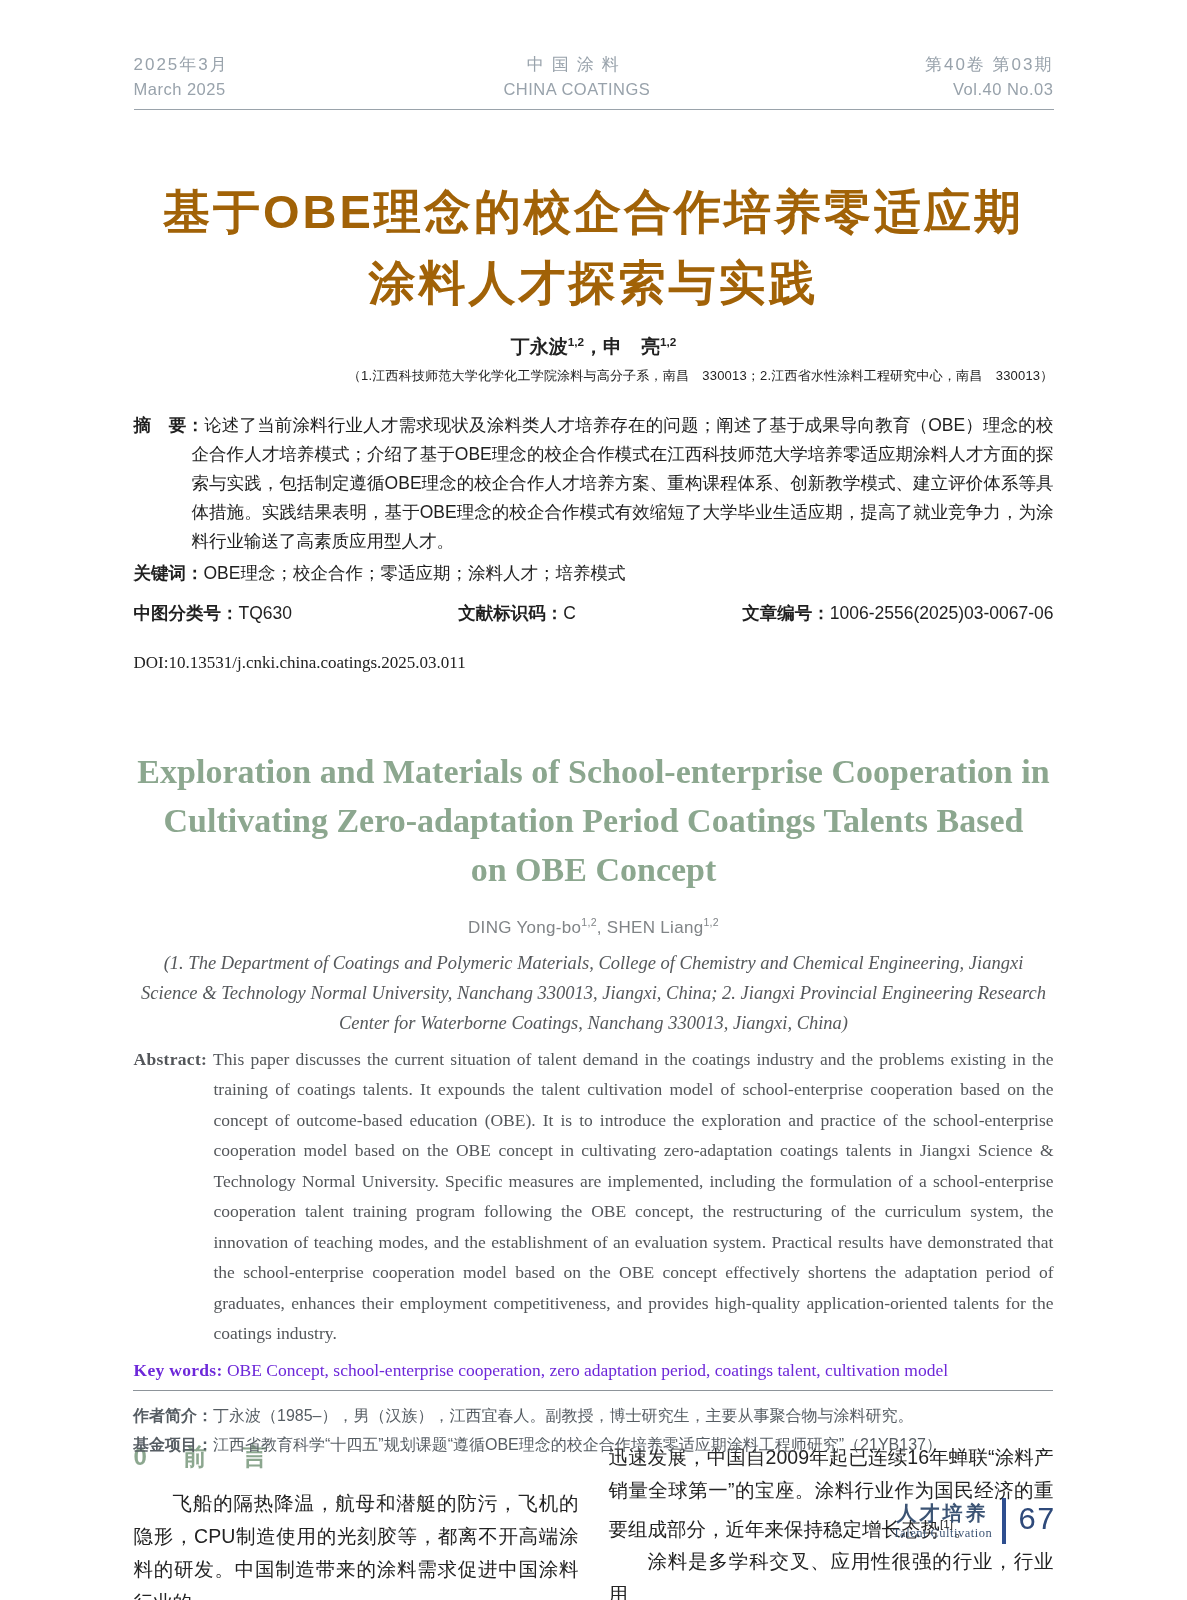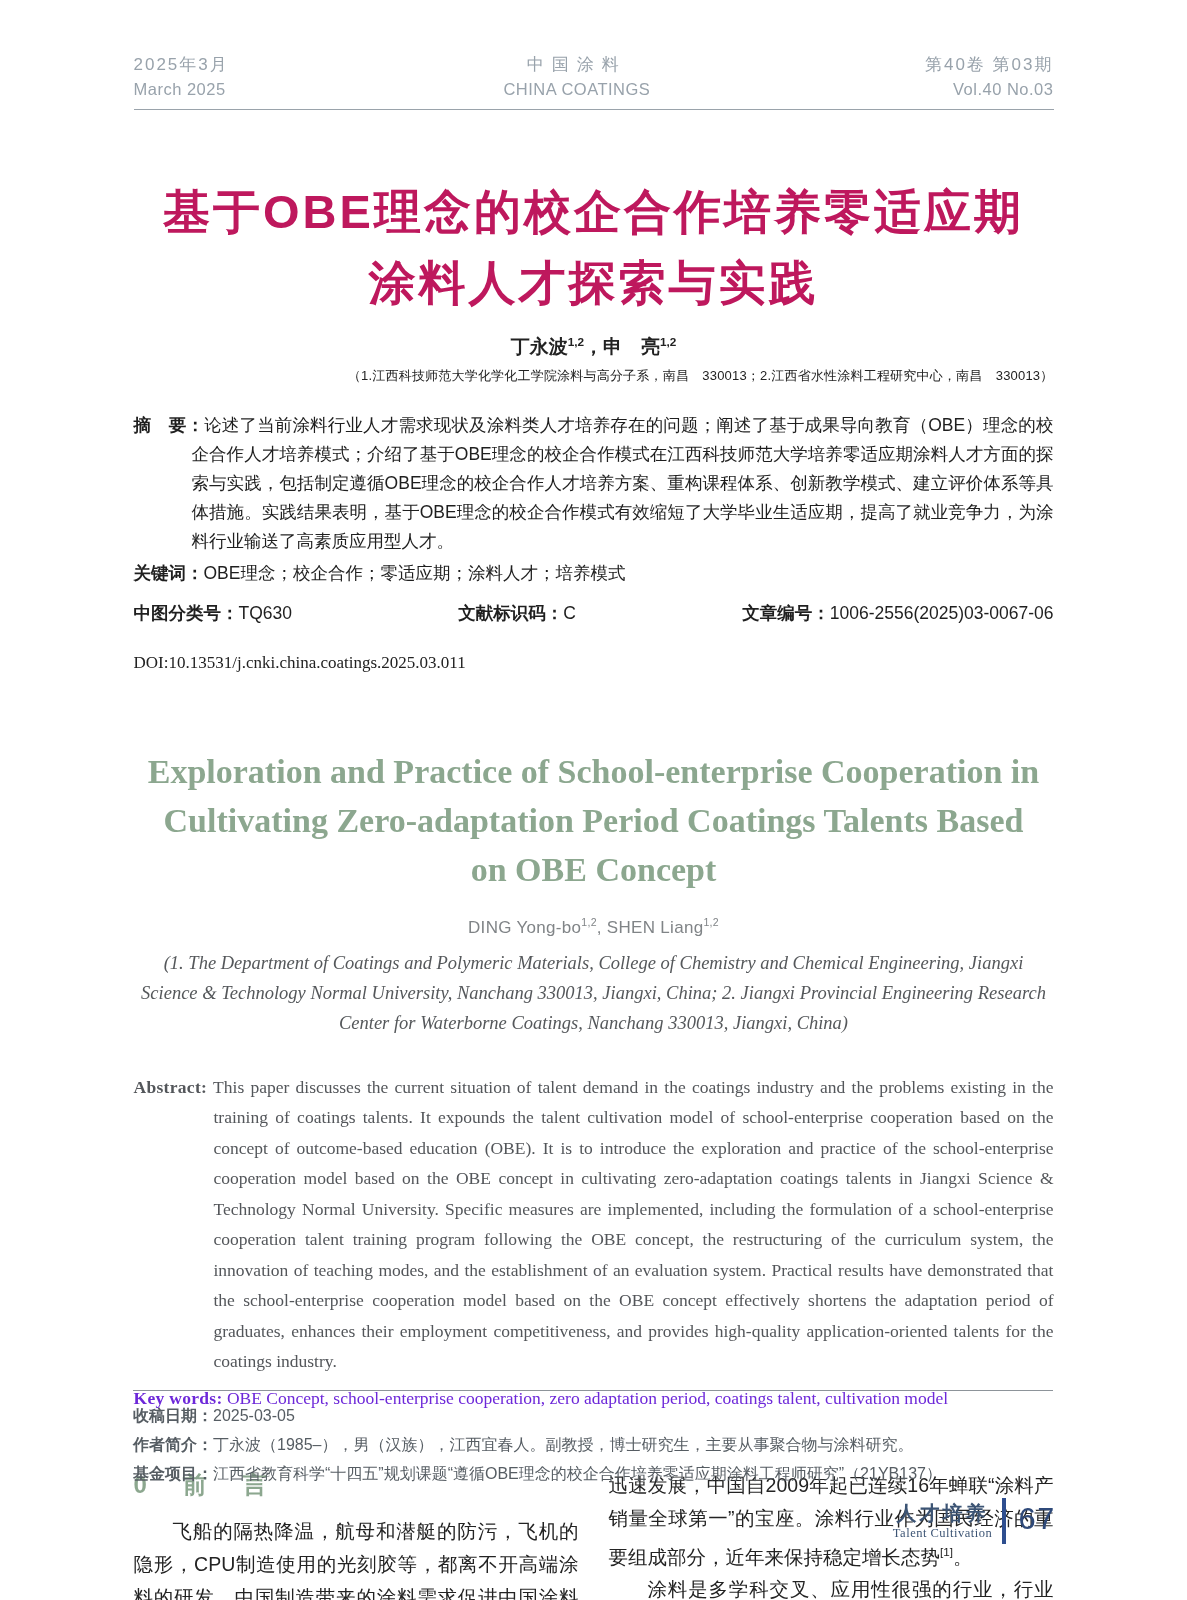--- a/index.html
+++ b/index.html
@@ -34,21 +34,21 @@
   .jheader .en { letter-spacing: 0.5px; font-size: 16.5px; }
   .jheader-rule {
     margin-top: 7px;
     border-bottom: 1.5px solid #9aa3ab;
   }
 
   
   .title-cn {
     margin-top: 66px;
     text-align: center;
-    color: #be185d;
+    color: #a16207;
     font-weight: bold;
     font-size: 47px;
     line-height: 71px;
     letter-spacing: 3px;
   }
   .authors-cn {
     margin-top: 16px;
     text-align: center;
     font-size: 19px;
     font-weight: bold;
@@ -119,21 +119,21 @@
     text-align: center;
     font-family: "Liberation Serif", serif;
     font-style: italic;
     font-size: 18.5px;
     line-height: 30px;
     color: #55585b;
   }
 
   
   .abstract-en {
-    margin-top: 34px;
+    margin-top: 6px;
     font-family: "Liberation Serif", serif;
     font-size: 17.5px;
     line-height: 30.5px;
     text-align: justify;
     color: #53565a;
     padding-left: 80px;
     text-indent: -80px;
   }
   .abstract-en .lbl, .kw-en .lbl { font-weight: bold; letter-spacing: 0.3px; }
   .kw-en {
@@ -256,21 +256,21 @@
 
     <div class="meta-row">
       <div><span class="lbl">中图分类号：</span><span>TQ630</span></div>
       <div><span class="lbl">文献标识码：</span><span>C</span></div>
       <div><span class="lbl">文章编号：</span><span>1006-2556(2025)03-0067-06</span></div>
     </div>
 
     <div class="doi">DOI:10.13531/j.cnki.china.coatings.2025.03.011</div>
 
     <div class="title-en">
-      <div>Exploration and Practice of School-enterprise Cooperation in</div>
+      <div>Exploration and Materials of School-enterprise Cooperation in</div>
       <div>Cultivating Zero-adaptation Period Coatings Talents Based</div>
       <div>on OBE Concept</div>
     </div>
 
     <div class="authors-en"><span>DING Yong-bo</span><sup class="s">1,2</sup><span>, </span><span>SHEN Liang</span><sup class="s">1,2</sup></div>
 
     <div class="affil-en">(1. The Department of Coatings and Polymeric Materials, College of Chemistry and Chemical Engineering, Jiangxi Science &amp; Technology Normal University, Nanchang 330013, Jiangxi, China; 2. Jiangxi Provincial Engineering Research Center for Waterborne Coatings, Nanchang 330013, Jiangxi, China)</div>
 
     <p class="abstract-en"><span class="lbl">Abstract:</span> <span>This paper discusses the current situation of talent demand in the coatings industry and the problems existing in the training of coatings talents. It expounds the talent cultivation model of school-enterprise cooperation based on the concept of outcome-based education (OBE). It is to introduce the exploration and practice of the school-enterprise cooperation model based on the OBE concept in cultivating zero-adaptation coatings talents in Jiangxi Science &amp; Technology Normal University. Specific measures are implemented, including the formulation of a school-enterprise cooperation talent training program following the OBE concept, the restructuring of the curriculum system, the innovation of teaching modes, and the establishment of an evaluation system. Practical results have demonstrated that the school-enterprise cooperation model based on the OBE concept effectively shortens the adaptation period of graduates, enhances their employment competitiveness, and provides high-quality application-oriented talents for the coatings industry.</span></p>
 
@@ -285,21 +285,20 @@
         <p class="body-p"><span>迅速发展，中国自2009年起已连续16年蝉联“涂料产销量全球第一”的宝座。涂料行业作为国民经济的重要组成部分，近年来保持稳定增长态势</span><span class="ref-sup">[1]</span><span>。</span></p>
         <p class="body-p indent">涂料是多学科交叉、应用性很强的行业，行业用</p>
       </div>
     </div>
 
   </div>
 
   <div class="footnote-area">
     <div class="footnote-rule"></div>
     <div class="footnotes">
-      <div><span class="lbl">收稿日期：</span><span>2025-03-05</span></div>
       <div><span class="lbl">作者简介：</span><span>丁永波（1985–），男（汉族），江西宜春人。副教授，博士研究生，主要从事聚合物与涂料研究。</span></div>
       <div><span class="lbl">基金项目：</span><span>江西省教育科学“十四五”规划课题“遵循OBE理念的校企合作培养零适应期涂料工程师研究”（21YB137）</span></div>
     </div>
   </div>
 
   <div class="page-footer">
     <div class="pf-labels">
       <div class="pf-cn">人才培养</div>
       <div class="pf-en">Talent Cultivation</div>
     </div>

